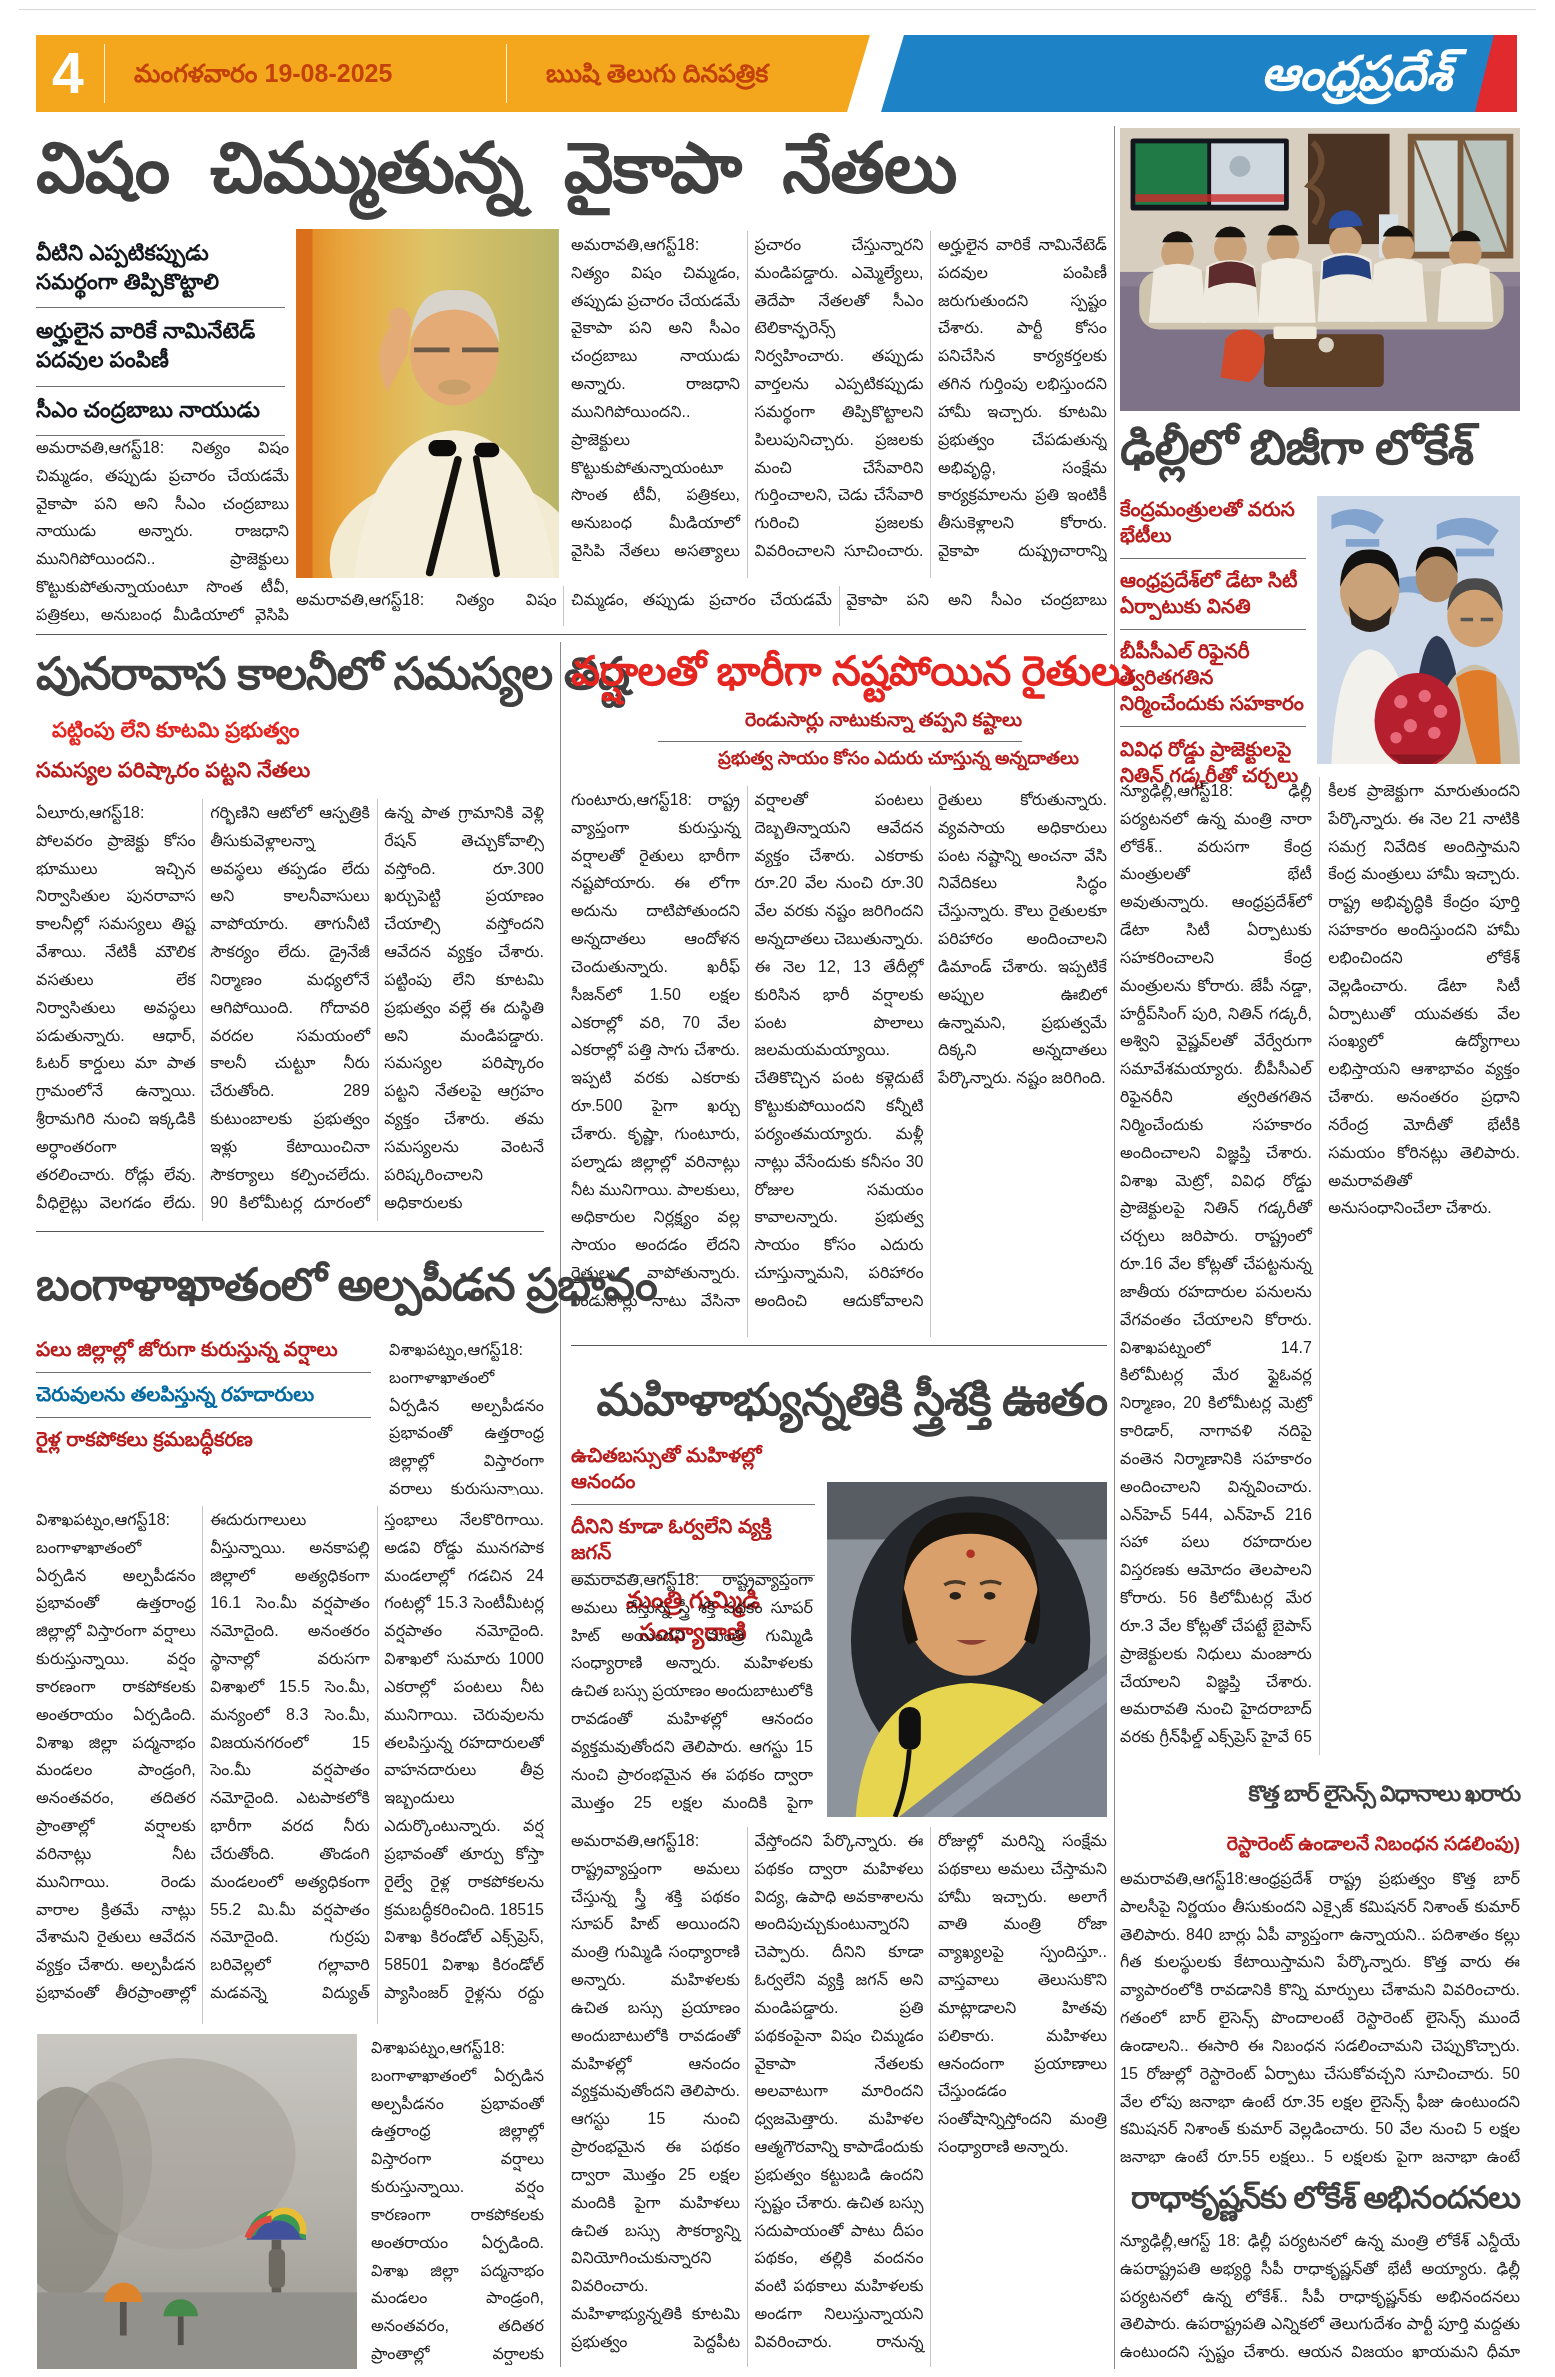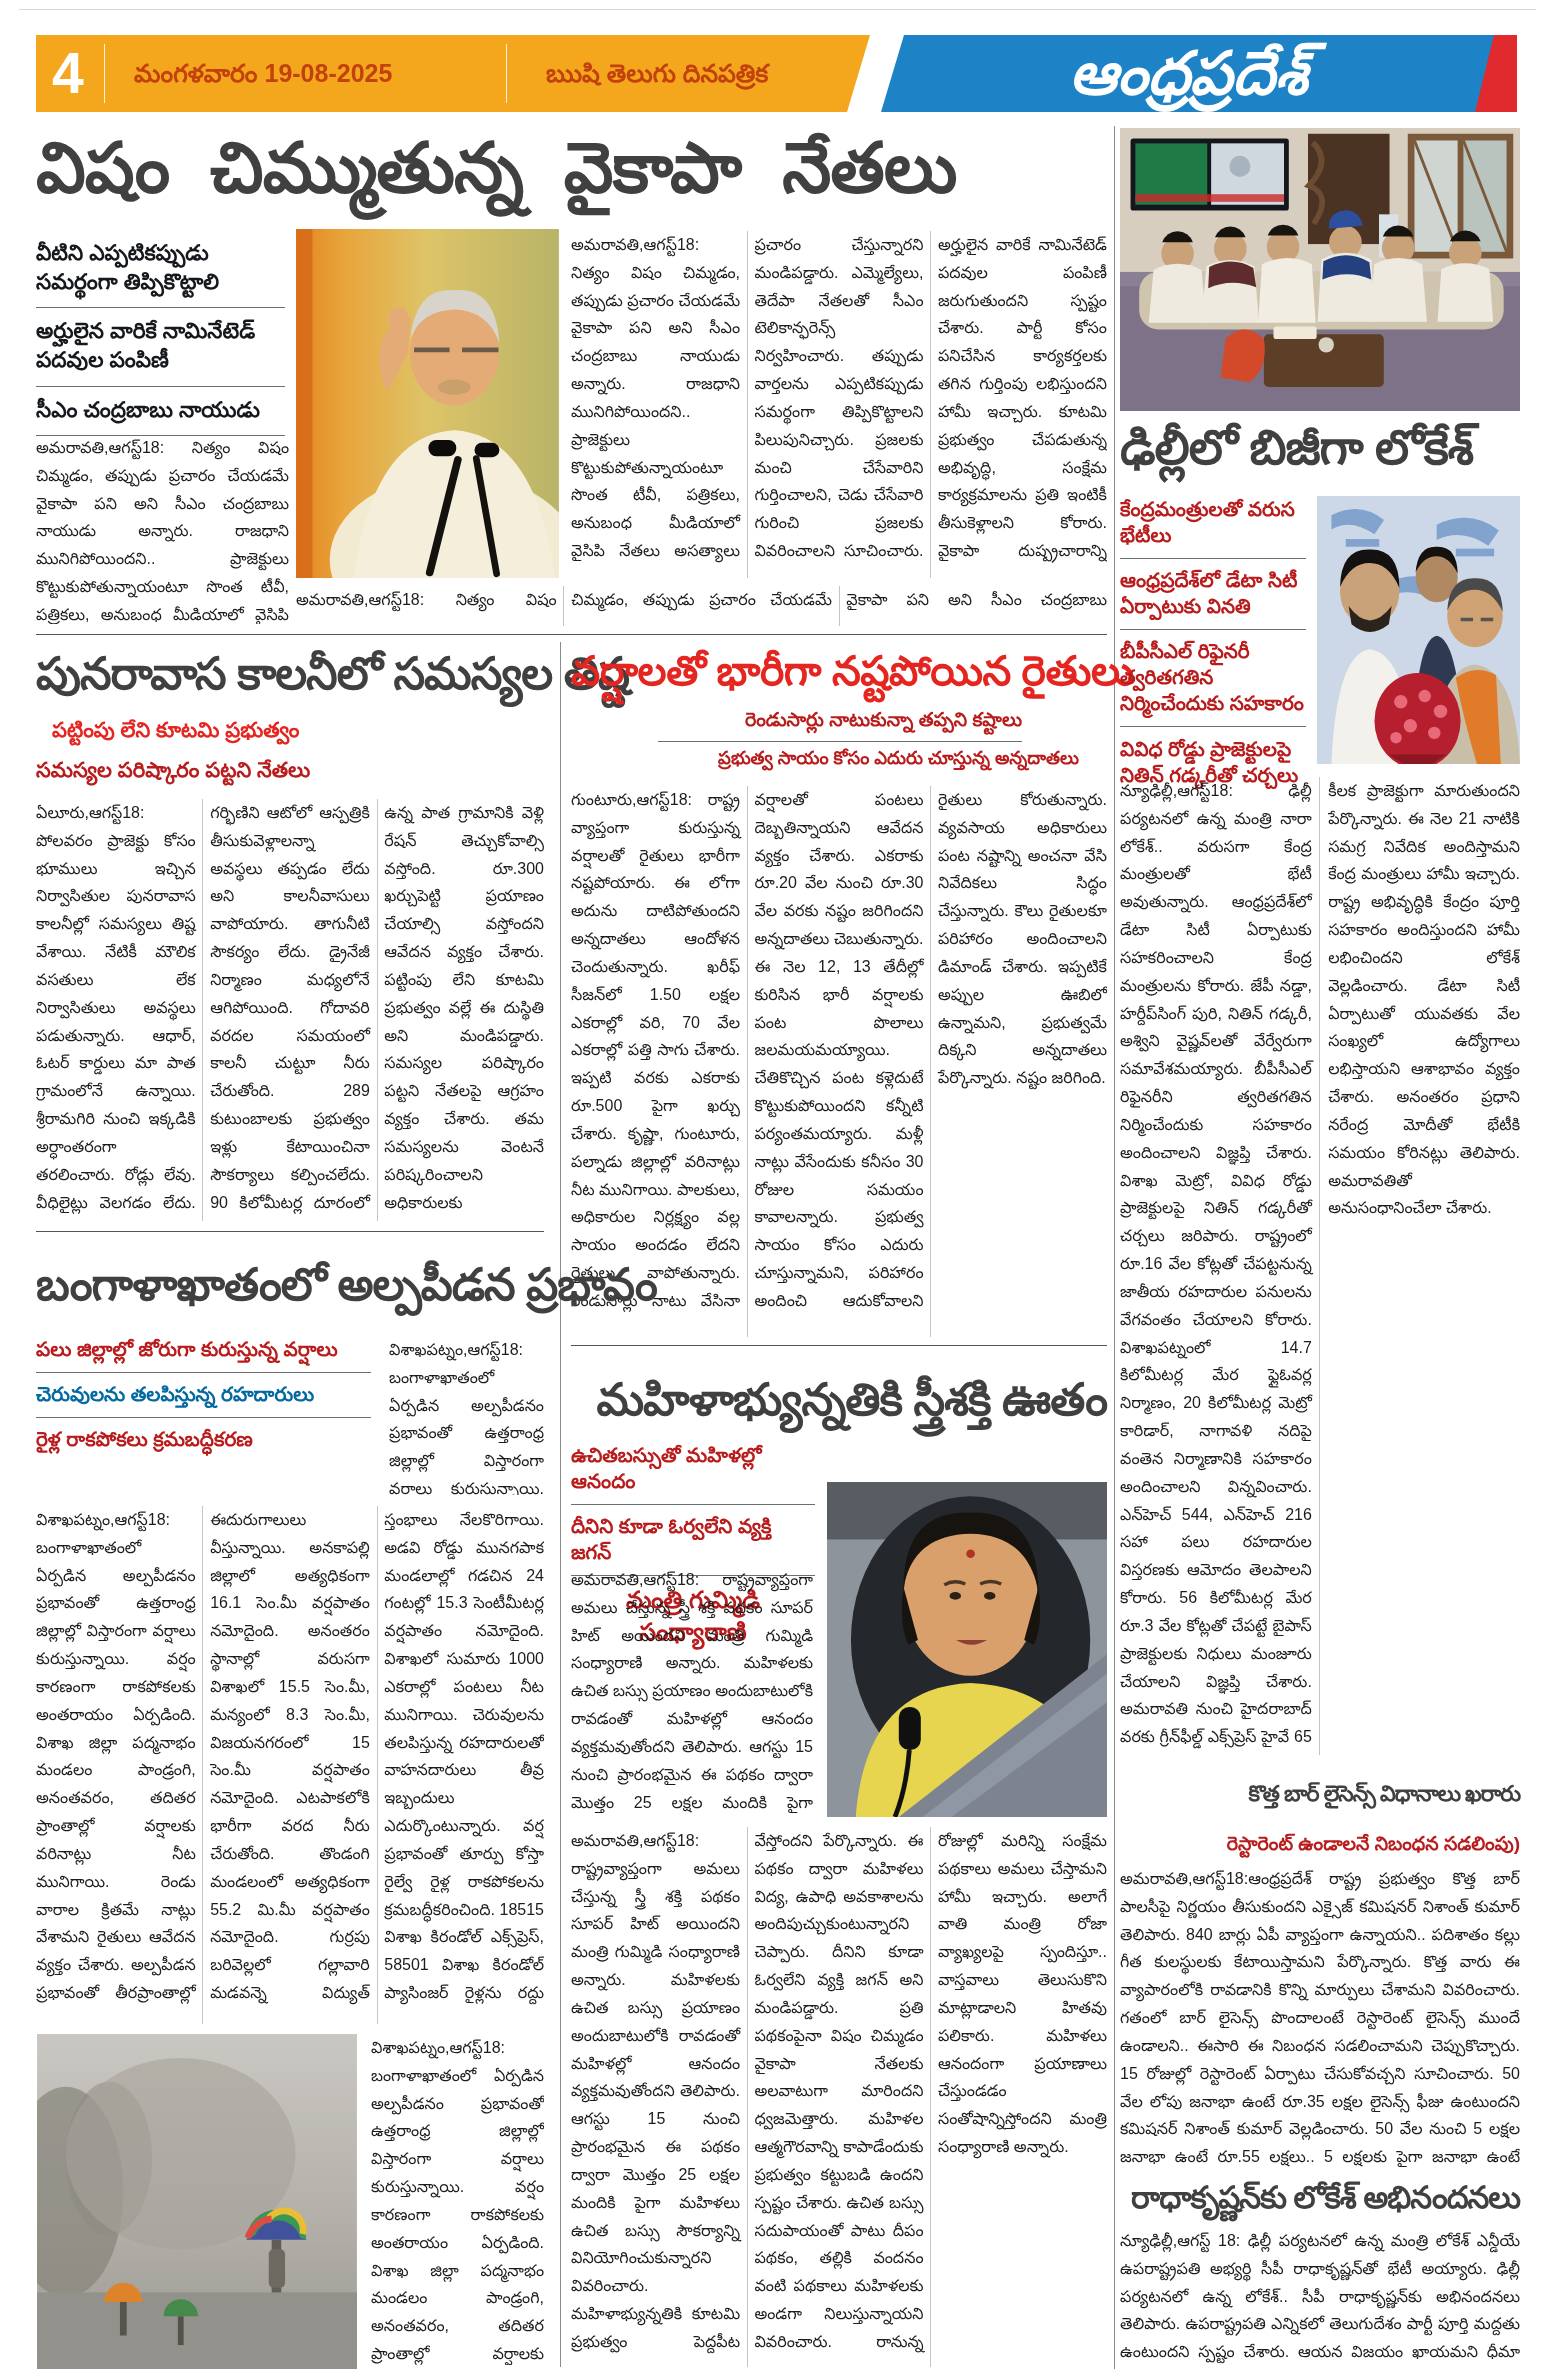--- a/index.html
+++ b/index.html
@@ -6,21 +6,21 @@
   body{width:1555px;height:2377px;position:relative;font-family:"Liberation Sans",sans-serif;}
   #page{position:absolute;inset:0;background:#fff;overflow:hidden;}
   .abs{position:absolute;}
   
   .hdr-orange{background:#f4a71d;clip-path:polygon(0 0,100% 0,calc(100% - 23px) 100%,0 100%);}
   .hdr-blue{background:#1d83c6;clip-path:polygon(23px 0,100% 0,calc(100% - 19px) 100%,0 100%);}
   .hdr-red{background:#e02a2e;clip-path:polygon(19px 0,100% 0,100% 100%,0 100%);}
   .hdr-num{color:#fff;font-size:57px;font-weight:bold;line-height:77px;}
   .hdr-txt{color:#c2410c;font-size:25px;font-weight:bold;line-height:77px;white-space:nowrap;}
   .hdr-sep{background:rgba(255,255,255,.85);width:1.4px;}
-  .hdr-region{color:#fff;font-size:60px;font-weight:bold;font-style:italic;line-height:77px;text-align:center;}
+  .hdr-region{color:#fff;font-size:48px;font-weight:bold;font-style:italic;line-height:77px;text-align:right;}
   
   .headline{font-weight:bold;color:#404040;letter-spacing:-1px;}
   .headline-red{font-weight:bold;color:#e52520;letter-spacing:-0.5px;}
   .bullet-item{font-size:21.6px;font-weight:bold;color:#15181d;line-height:1.35;padding:7.7px 0 11.5px 0;border-bottom:1.4px solid #6e6e6e;}
   .bullet-item:last-child{border-bottom:1.4px solid #6e6e6e;}
   .subhead{font-size:21px;font-weight:bold;color:#b91c1c;line-height:1.3;}
   .subhead-red{color:#e52520;}
   .subhead-blue{color:#0369a1;}
   .u-line{border-bottom:1.4px solid #6e6e6e;padding-bottom:9.6px;margin-bottom:8.6px;}
   .body-text{font-size:16px;line-height:1.74;color:#1c1c1c;text-align:justify;overflow:hidden;column-fill:auto;}

